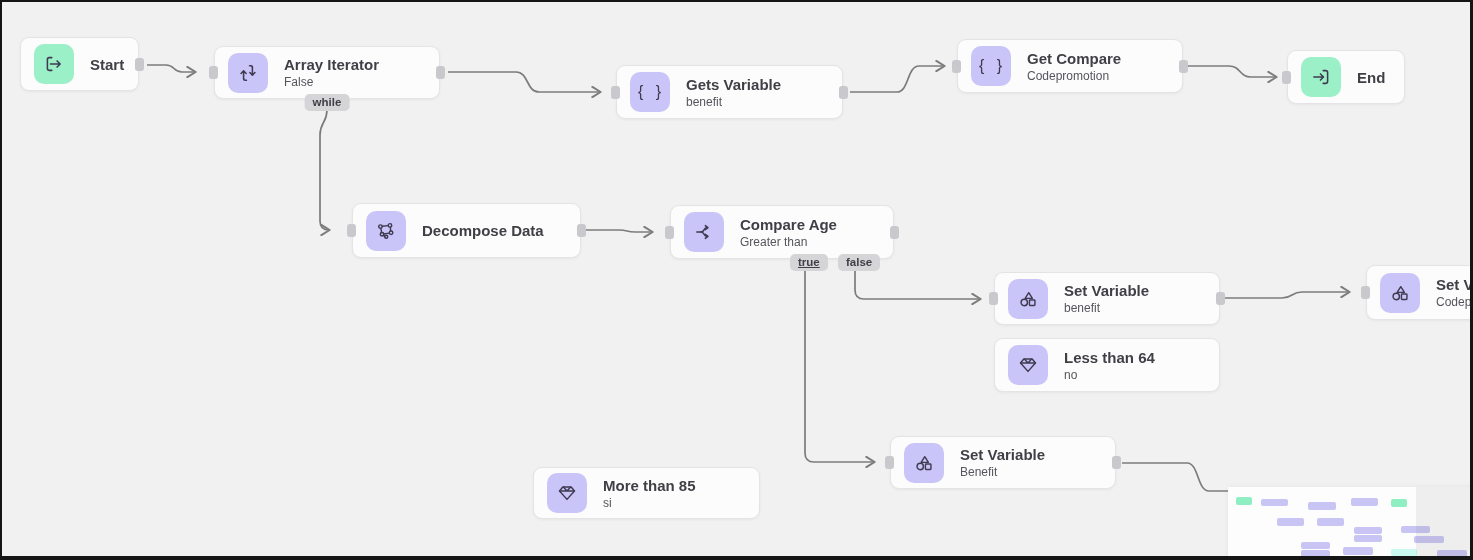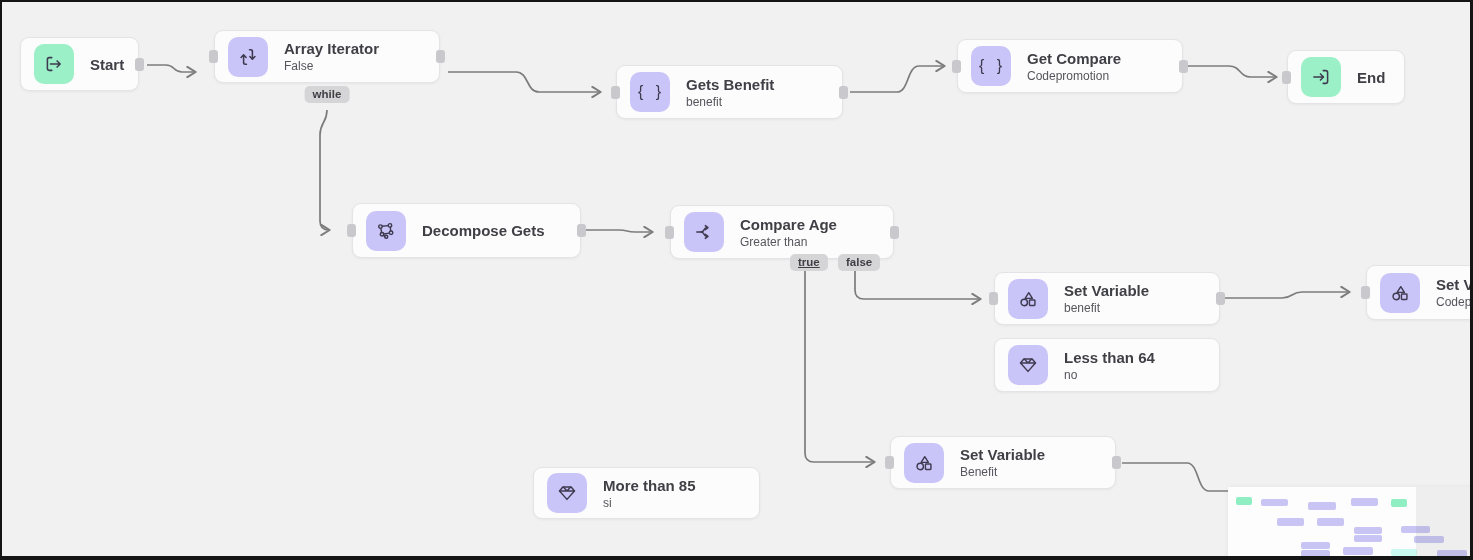--- a/index.html
+++ b/index.html
@@ -4,21 +4,21 @@
 <style>
   html,body{margin:0;padding:0;}
   body{width:1473px;height:560px;position:relative;background:#151515;font-family:"Liberation Sans",sans-serif;overflow:hidden;}
   .canvas{position:absolute;left:2px;top:2px;width:1468px;height:554px;background:#f1f1f2;overflow:hidden;}
 
   .edges{position:absolute;left:0;top:0;z-index:1;}
 
   .node{position:absolute;z-index:2;background:#fcfcfc;border:1px solid #e4e4e7;border-radius:9px;
         box-shadow:0 1px 3px rgba(0,0,0,0.05);display:flex;align-items:center;padding-left:13px;box-sizing:border-box;}
   .n0{left:18px;top:35px;width:119px;height:54px}
-  .n1{left:212px;top:28px;width:226px;height:53px}
+  .n1{left:212px;top:44px;width:226px;height:53px}
   .n2{left:614px;top:63px;width:227px;height:54px}
   .n3{left:955px;top:37px;width:226px;height:54px}
   .n4{left:1285px;top:48px;width:118px;height:54px}
   .n5{left:350px;top:201px;width:229px;height:55px}
   .n6{left:668px;top:203px;width:224px;height:54px}
   .n7{left:992px;top:270px;width:226px;height:53px}
   .n8{left:1364px;top:263px;width:226px;height:55px}
   .n9{left:992px;top:336px;width:226px;height:54px}
   .n10{left:531px;top:387px;width:227px;height:52px}
   .n11{left:531px;top:465px;width:227px;height:52px}
@@ -33,21 +33,21 @@
   .texts{margin-left:16px;display:flex;flex-direction:column;justify-content:center;min-width:0;}
   .title{font-size:15px;font-weight:700;color:#3f3f46;line-height:19px;white-space:nowrap;}
   .subtitle{font-size:12px;color:#55555d;line-height:16px;white-space:nowrap;}
 
   .handle{position:absolute;width:9px;height:13px;background:#c9c9cd;border-radius:3px;top:50%;margin-top:-6.5px;z-index:3;}
   .handle-l{left:-6px;}
   .handle-r{right:-6px;}
 
   .badge{position:absolute;background:#d5d5d7;color:#3f3f46;font-size:11.5px;font-weight:700;
          padding:2px 8px;border-radius:5px;line-height:13px;z-index:4;white-space:nowrap;}
-  .badge-while{left:50%;transform:translateX(-50%);top:47px;margin-top:8px;}
+  .badge-while{left:50%;transform:translateX(-50%);top:47px;}
   .badge-true{left:119px;top:48px;text-decoration:underline;}
   .badge-false{left:167px;top:48px;}
 
   .minimap{position:absolute;left:1226px;top:485px;width:247px;height:75px;background:#fdfdfd;z-index:5;
            box-shadow:0 0 5px rgba(0,0,0,0.06);}
   .mm-block{position:absolute;border-radius:2px;}
   .mm-mask{position:absolute;left:188px;top:0;width:59px;height:75px;background:rgba(130,130,135,0.12);}
 </style>
 </head>
 <body>
@@ -104,21 +104,21 @@
     <span class="handle handle-r"></span>
     <div class="badge badge-while">while</div>
   </div>
 
   <div class="node n2">
     <span class="handle handle-l"></span>
     <div class="icon purple">
       <span class="braces-glyph">{ }</span>
     </div>
     <div class="texts">
-      <div class="title">Gets Benefit</div>
+      <div class="title">Gets Variable</div>
       <div class="subtitle">benefit</div>
     </div>
     <span class="handle handle-r"></span>
   </div>
 
   <div class="node n3">
     <span class="handle handle-l"></span>
     <div class="icon purple">
       <span class="braces-glyph">{ }</span>
     </div>
@@ -149,21 +149,21 @@
         <path d="M6.6,5.7 L11.9,5.1 M13.9,6.6 L14.3,9.9 M7.6,12.7 L13,11.9 M6.1,11.4 L5.3,7.6"></path>
         <circle cx="5" cy="6" r="1.6"></circle>
         <circle cx="13.6" cy="4.9" r="1.6"></circle>
         <circle cx="6.4" cy="13" r="1.6"></circle>
         <circle cx="14.6" cy="11.6" r="1.6"></circle>
         <circle cx="10.2" cy="15.2" r="1.4"></circle>
         <path d="M7.8,14.2 L8.9,14.9"></path>
       </svg>
     </div>
     <div class="texts">
-      <div class="title">Decompose Gets</div>
+      <div class="title">Decompose Data</div>
     </div>
     <span class="handle handle-r"></span>
   </div>
 
   <div class="node n6">
     <span class="handle handle-l"></span>
     <div class="icon purple">
       <svg width="22" height="22" viewBox="0 0 20 20" fill="none" stroke="#3e3a50" stroke-width="1.4" stroke-linecap="round" stroke-linejoin="round">
         <path d="M3.5,10 H7.5"></path>
         <path d="M7.5,10 C10.5,10 9.5,6 12.7,6"></path>

